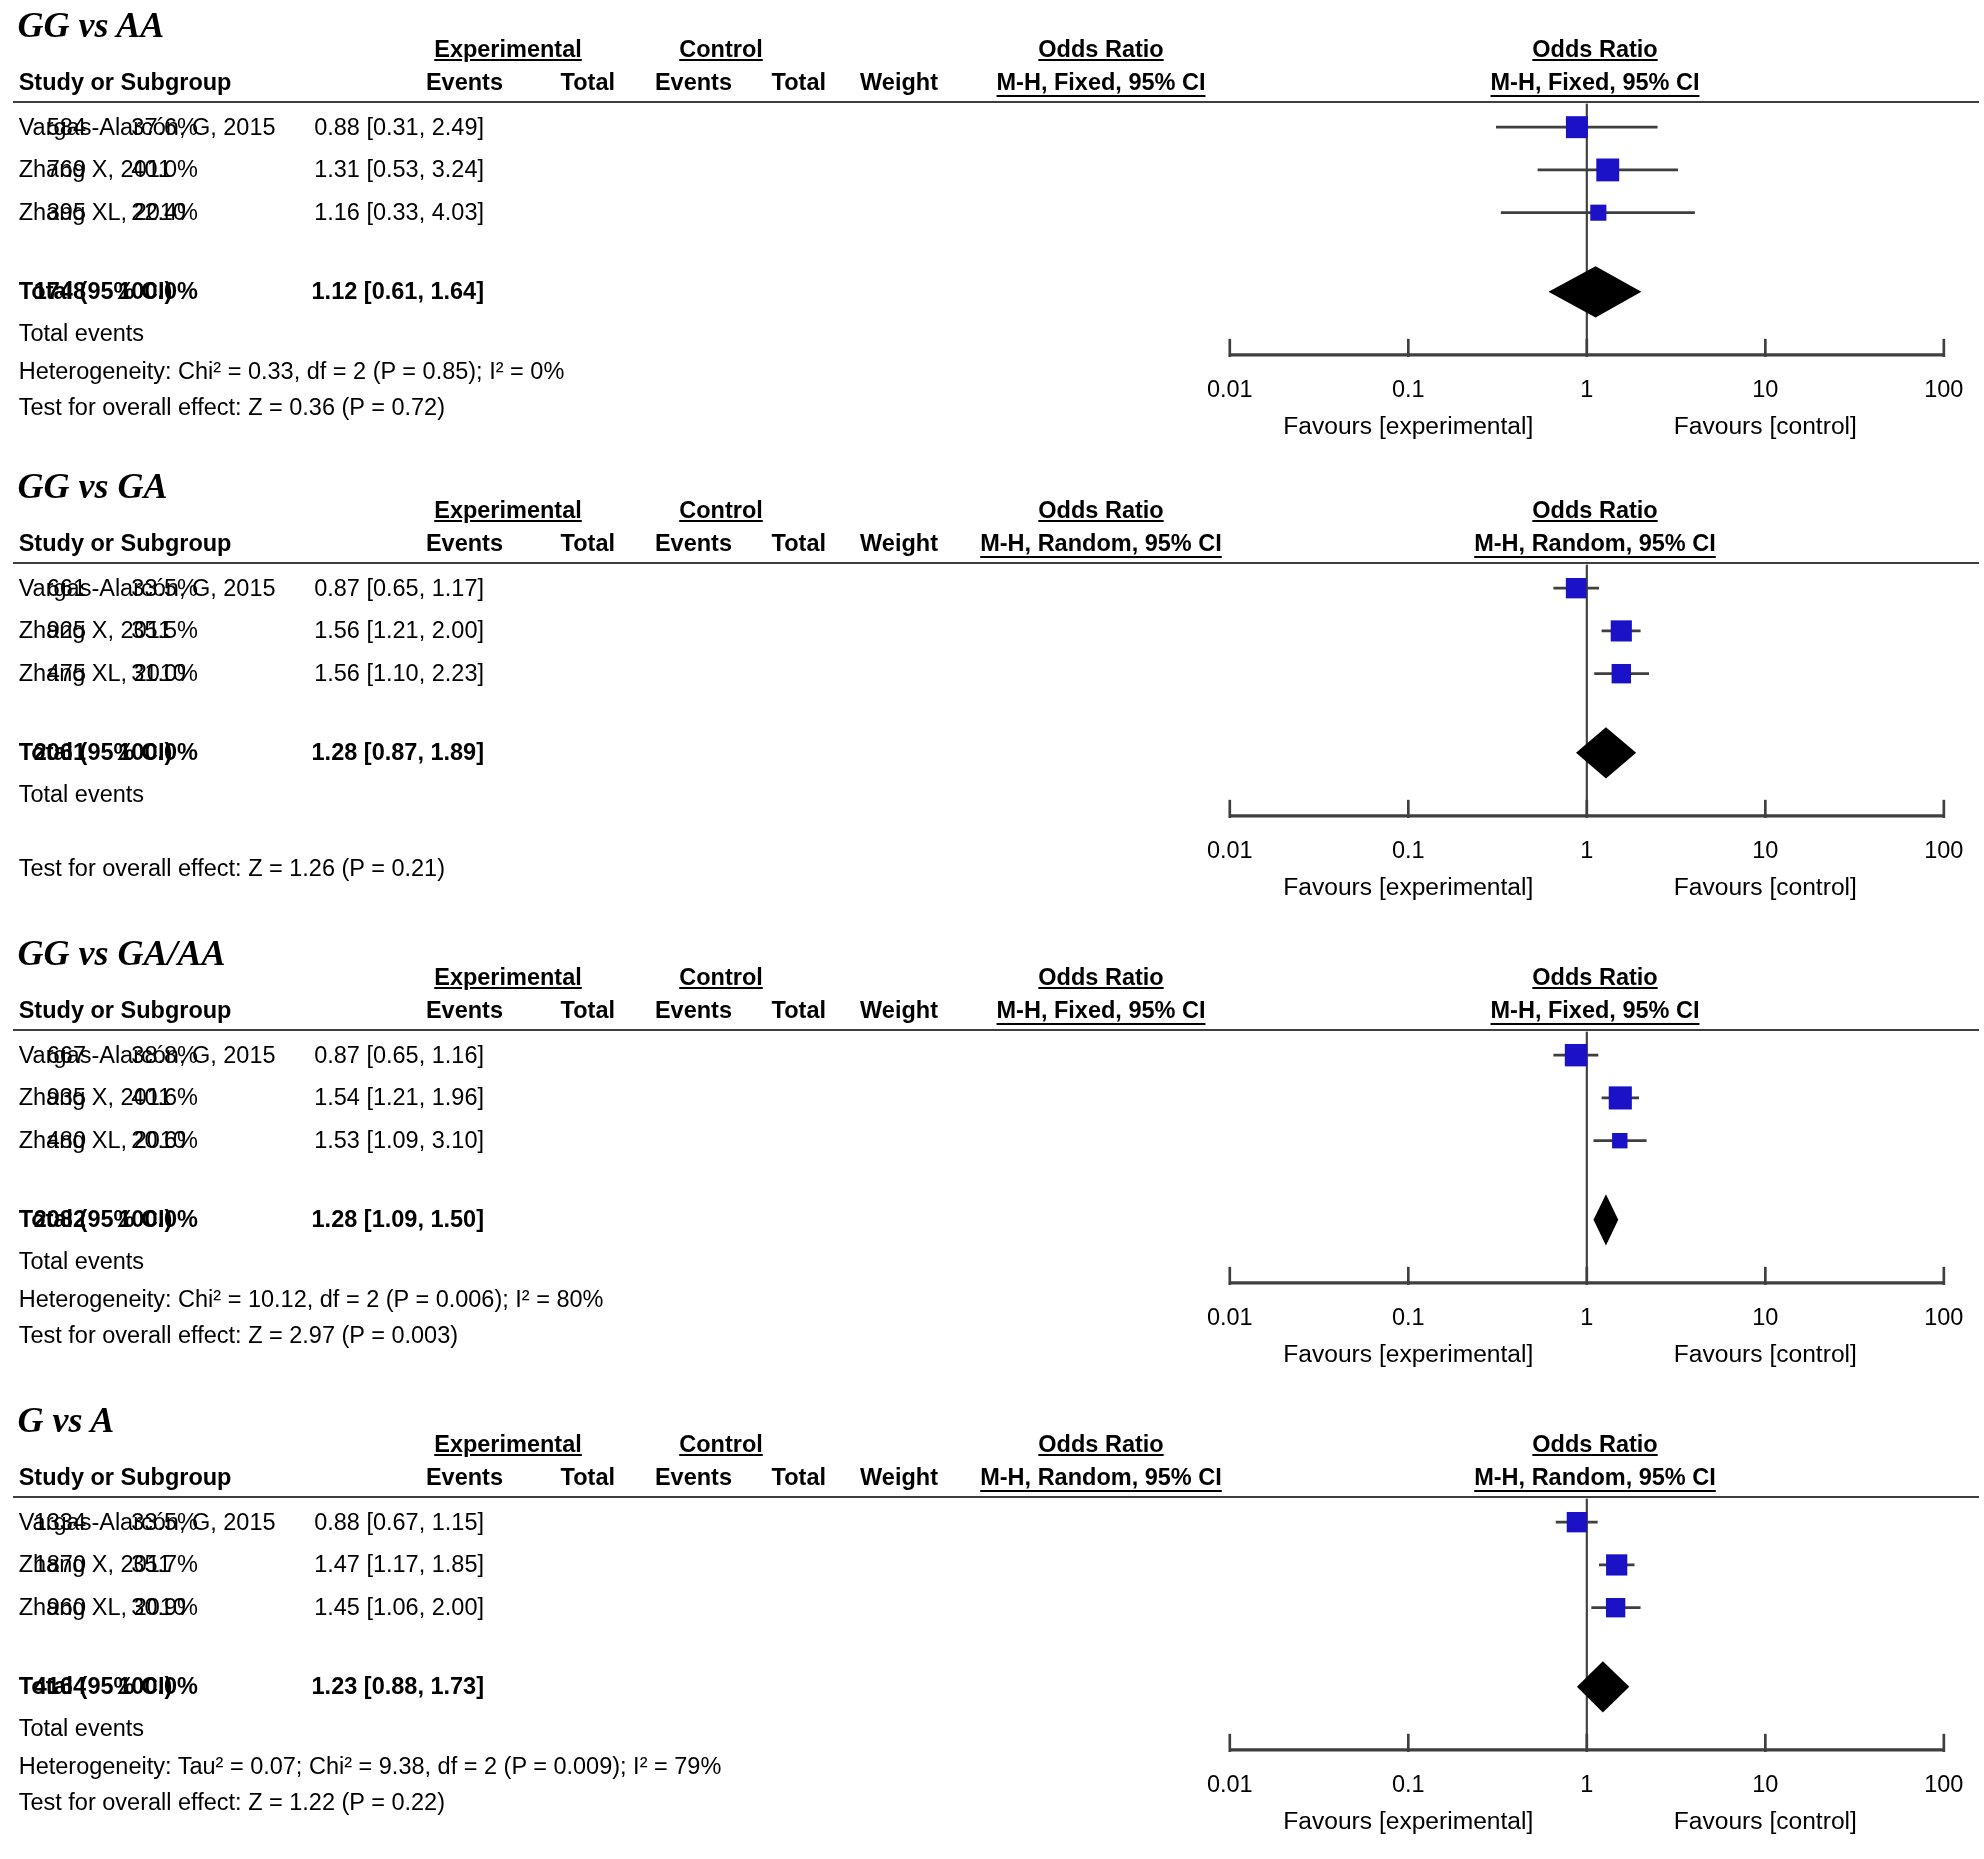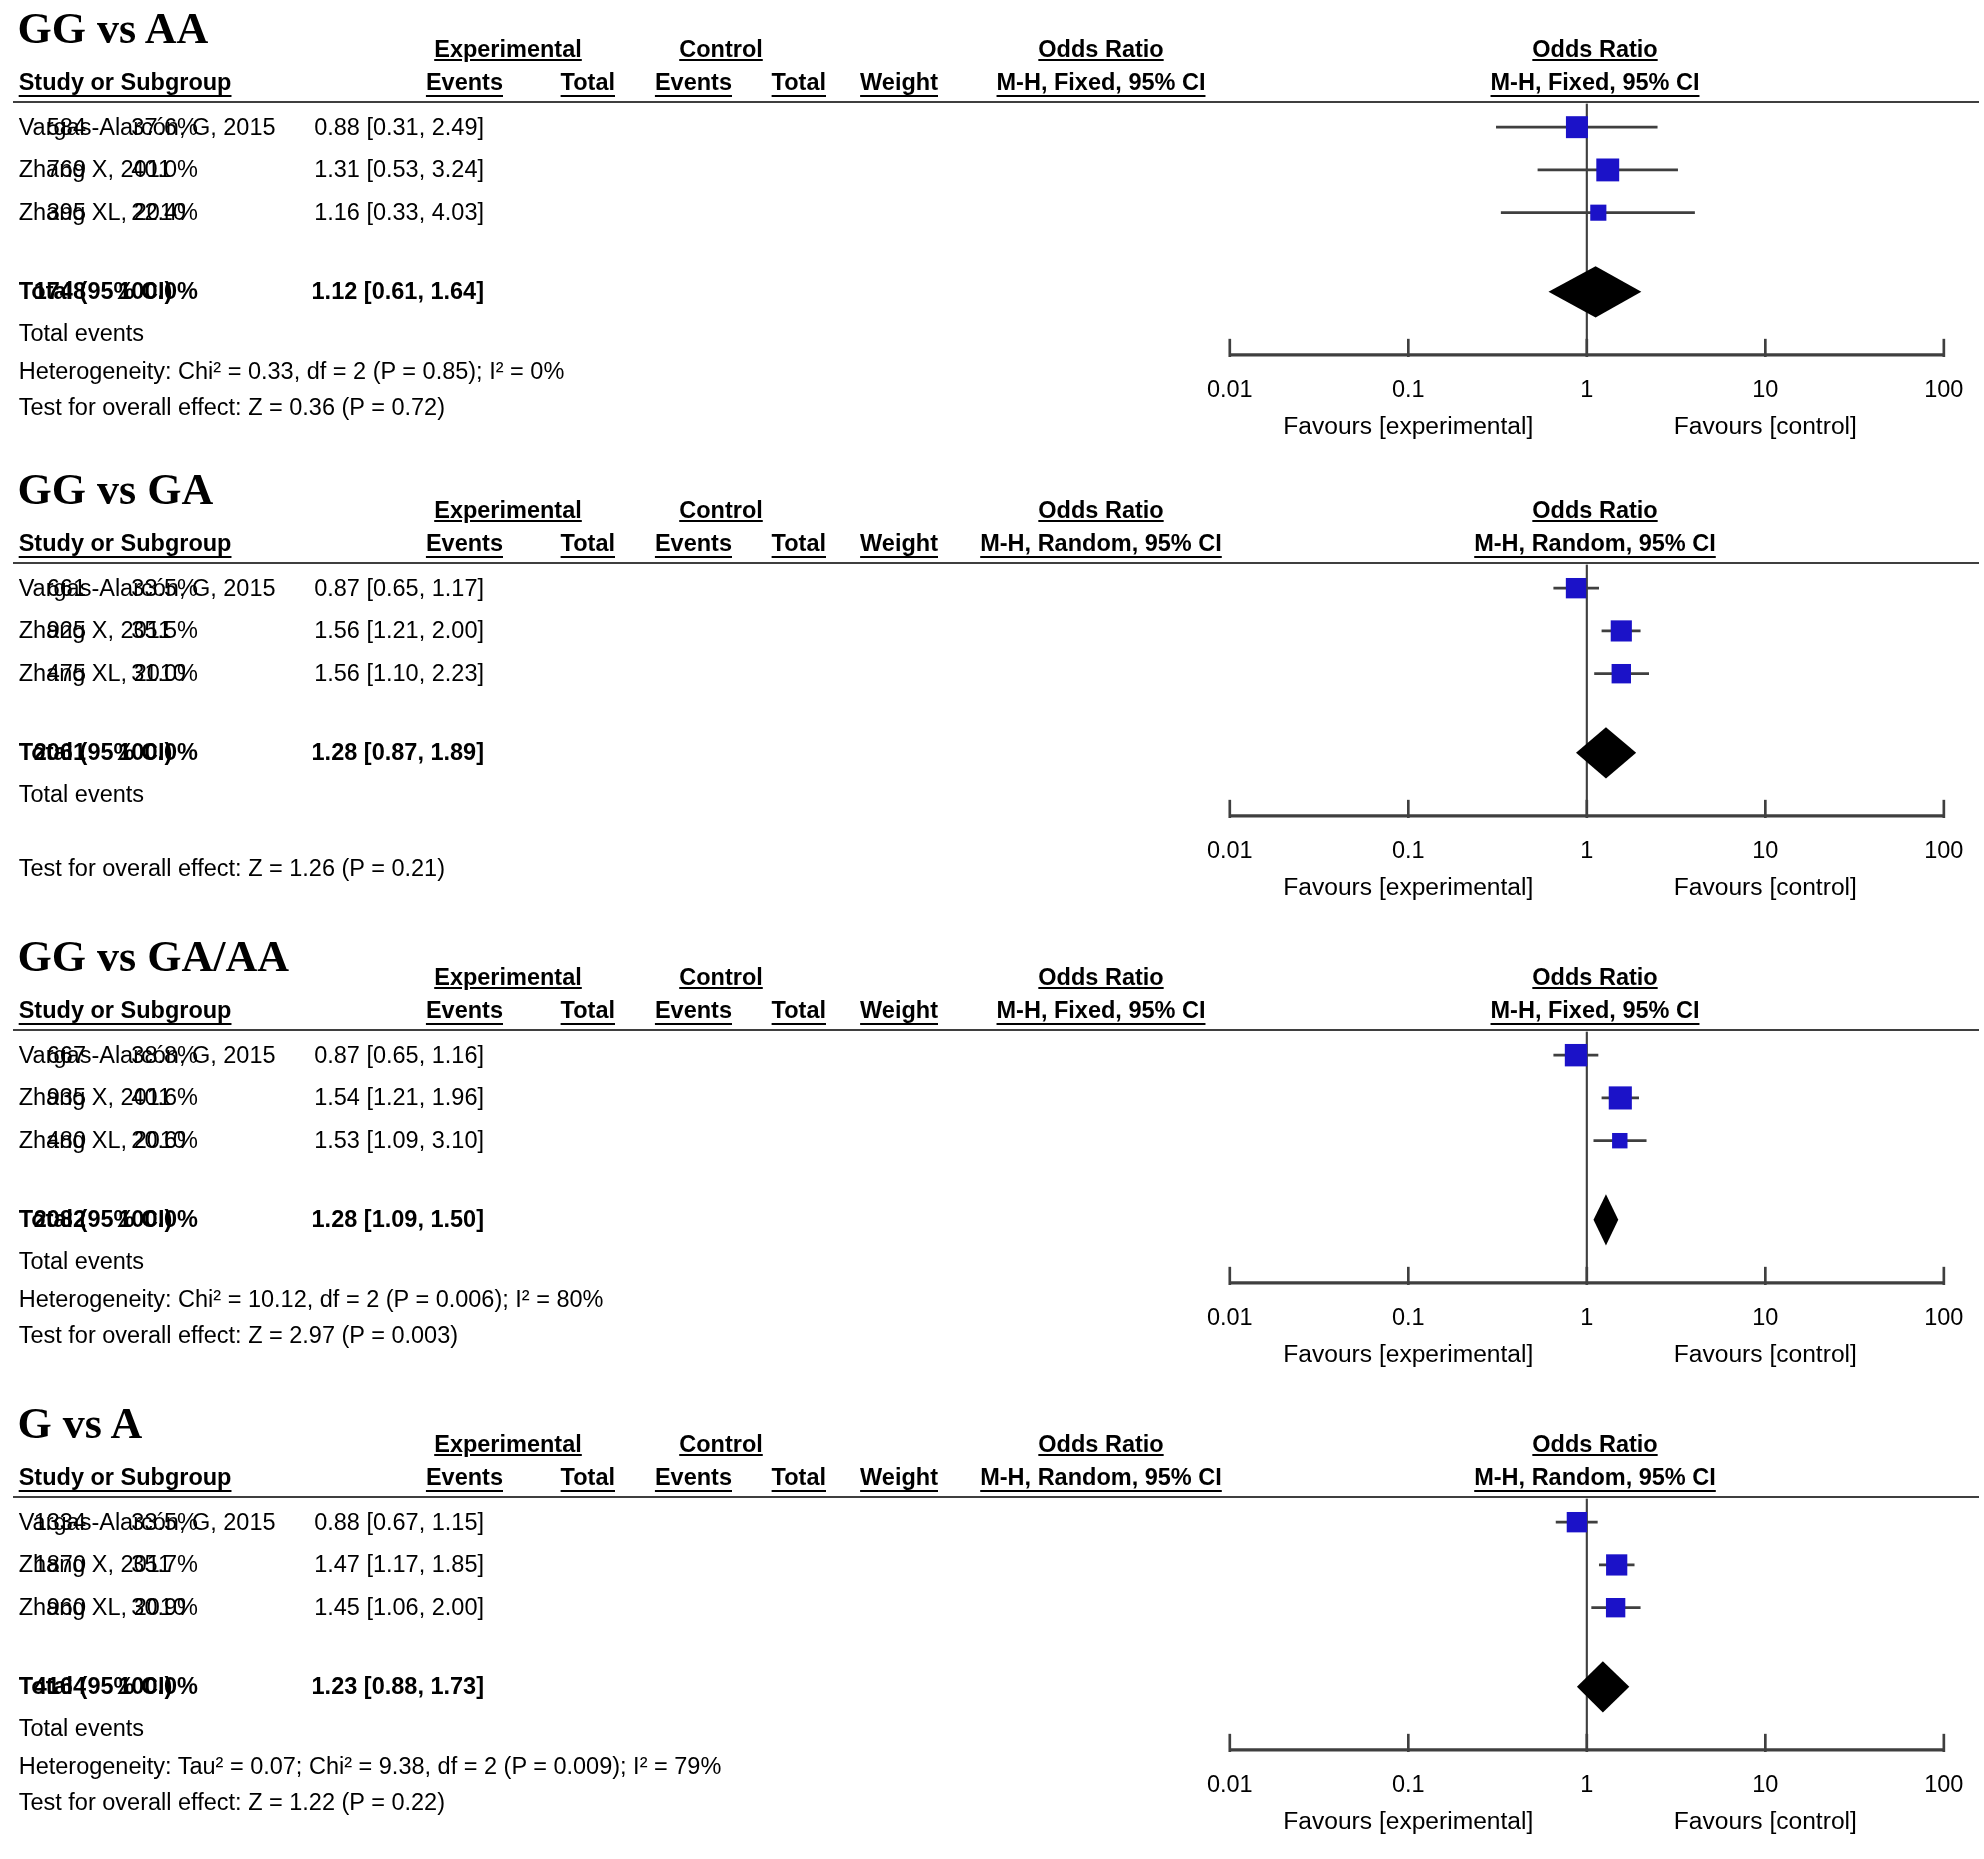--- a/index.html
+++ b/index.html
@@ -1,27 +1,27 @@
 <!DOCTYPE html>
 <html style="font-size:8.5px"><head>
 <meta charset="utf-8">
 <style>
   html,body{margin:0;padding:0;background:#ffffff;}
   body{width:1985px;height:1860px;position:relative;font-family:"Liberation Sans",sans-serif;color:#000;}
   .panel{position:absolute;left:0;width:1985px;height:460px;}
-  .title{position:absolute;left:17.6px;top:4.3px;font-family:"Liberation Serif",serif;font-weight:700;font-size:44px;line-height:1;white-space:nowrap;}
+  .title{position:absolute;left:17.6px;top:4.3px;font-family:"Liberation Serif",serif;font-weight:700;font-size:36px;line-height:1;white-space:nowrap;font-style:italic;}
   .h1,.h2{position:absolute;font-weight:700;font-size:23.5px;line-height:27px;white-space:nowrap;}
   .h1{top:33px}
   .h2{top:66px}
   .ctr{transform:translateX(-50%);text-decoration:underline;}
   .c-exp{left:508px}.c-ctrl{left:721px}.c-ortab{left:1101px}.c-orplot{left:1595px}
   .c-study{left:18.7px}
   .r{position:absolute;width:224px;text-align:right;white-space:nowrap;}
   .re{right:1482px}.rt{right:1370px}.ce{right:1253px}.ct{right:1159px}.rw{right:1047px}.ror{right:761px}
-  .u{text-decoration:underline;text-decoration-thickness:1.6px;text-underline-offset:4.8px;}
+  .u{text-decoration-thickness:1.6px;text-underline-offset:4.8px;}
   .rule{position:absolute;left:13.4px;top:98px;width:1966px;height:2.1px;background:#3f3f3f;}
   .row{position:absolute;left:0;width:1245px;height:43px;line-height:43px;font-size:23.5px;}
   .bold{font-weight:700;}
   .note{position:absolute;left:18.7px;font-size:23.5px;line-height:31px;white-space:nowrap;}
   svg.plot{position:absolute;left:1202px;top:0;width:783px;height:460px;}
   svg text{font-family:"Liberation Sans",sans-serif;fill:#000;}
 </style>
 </head>
 <body>
 

